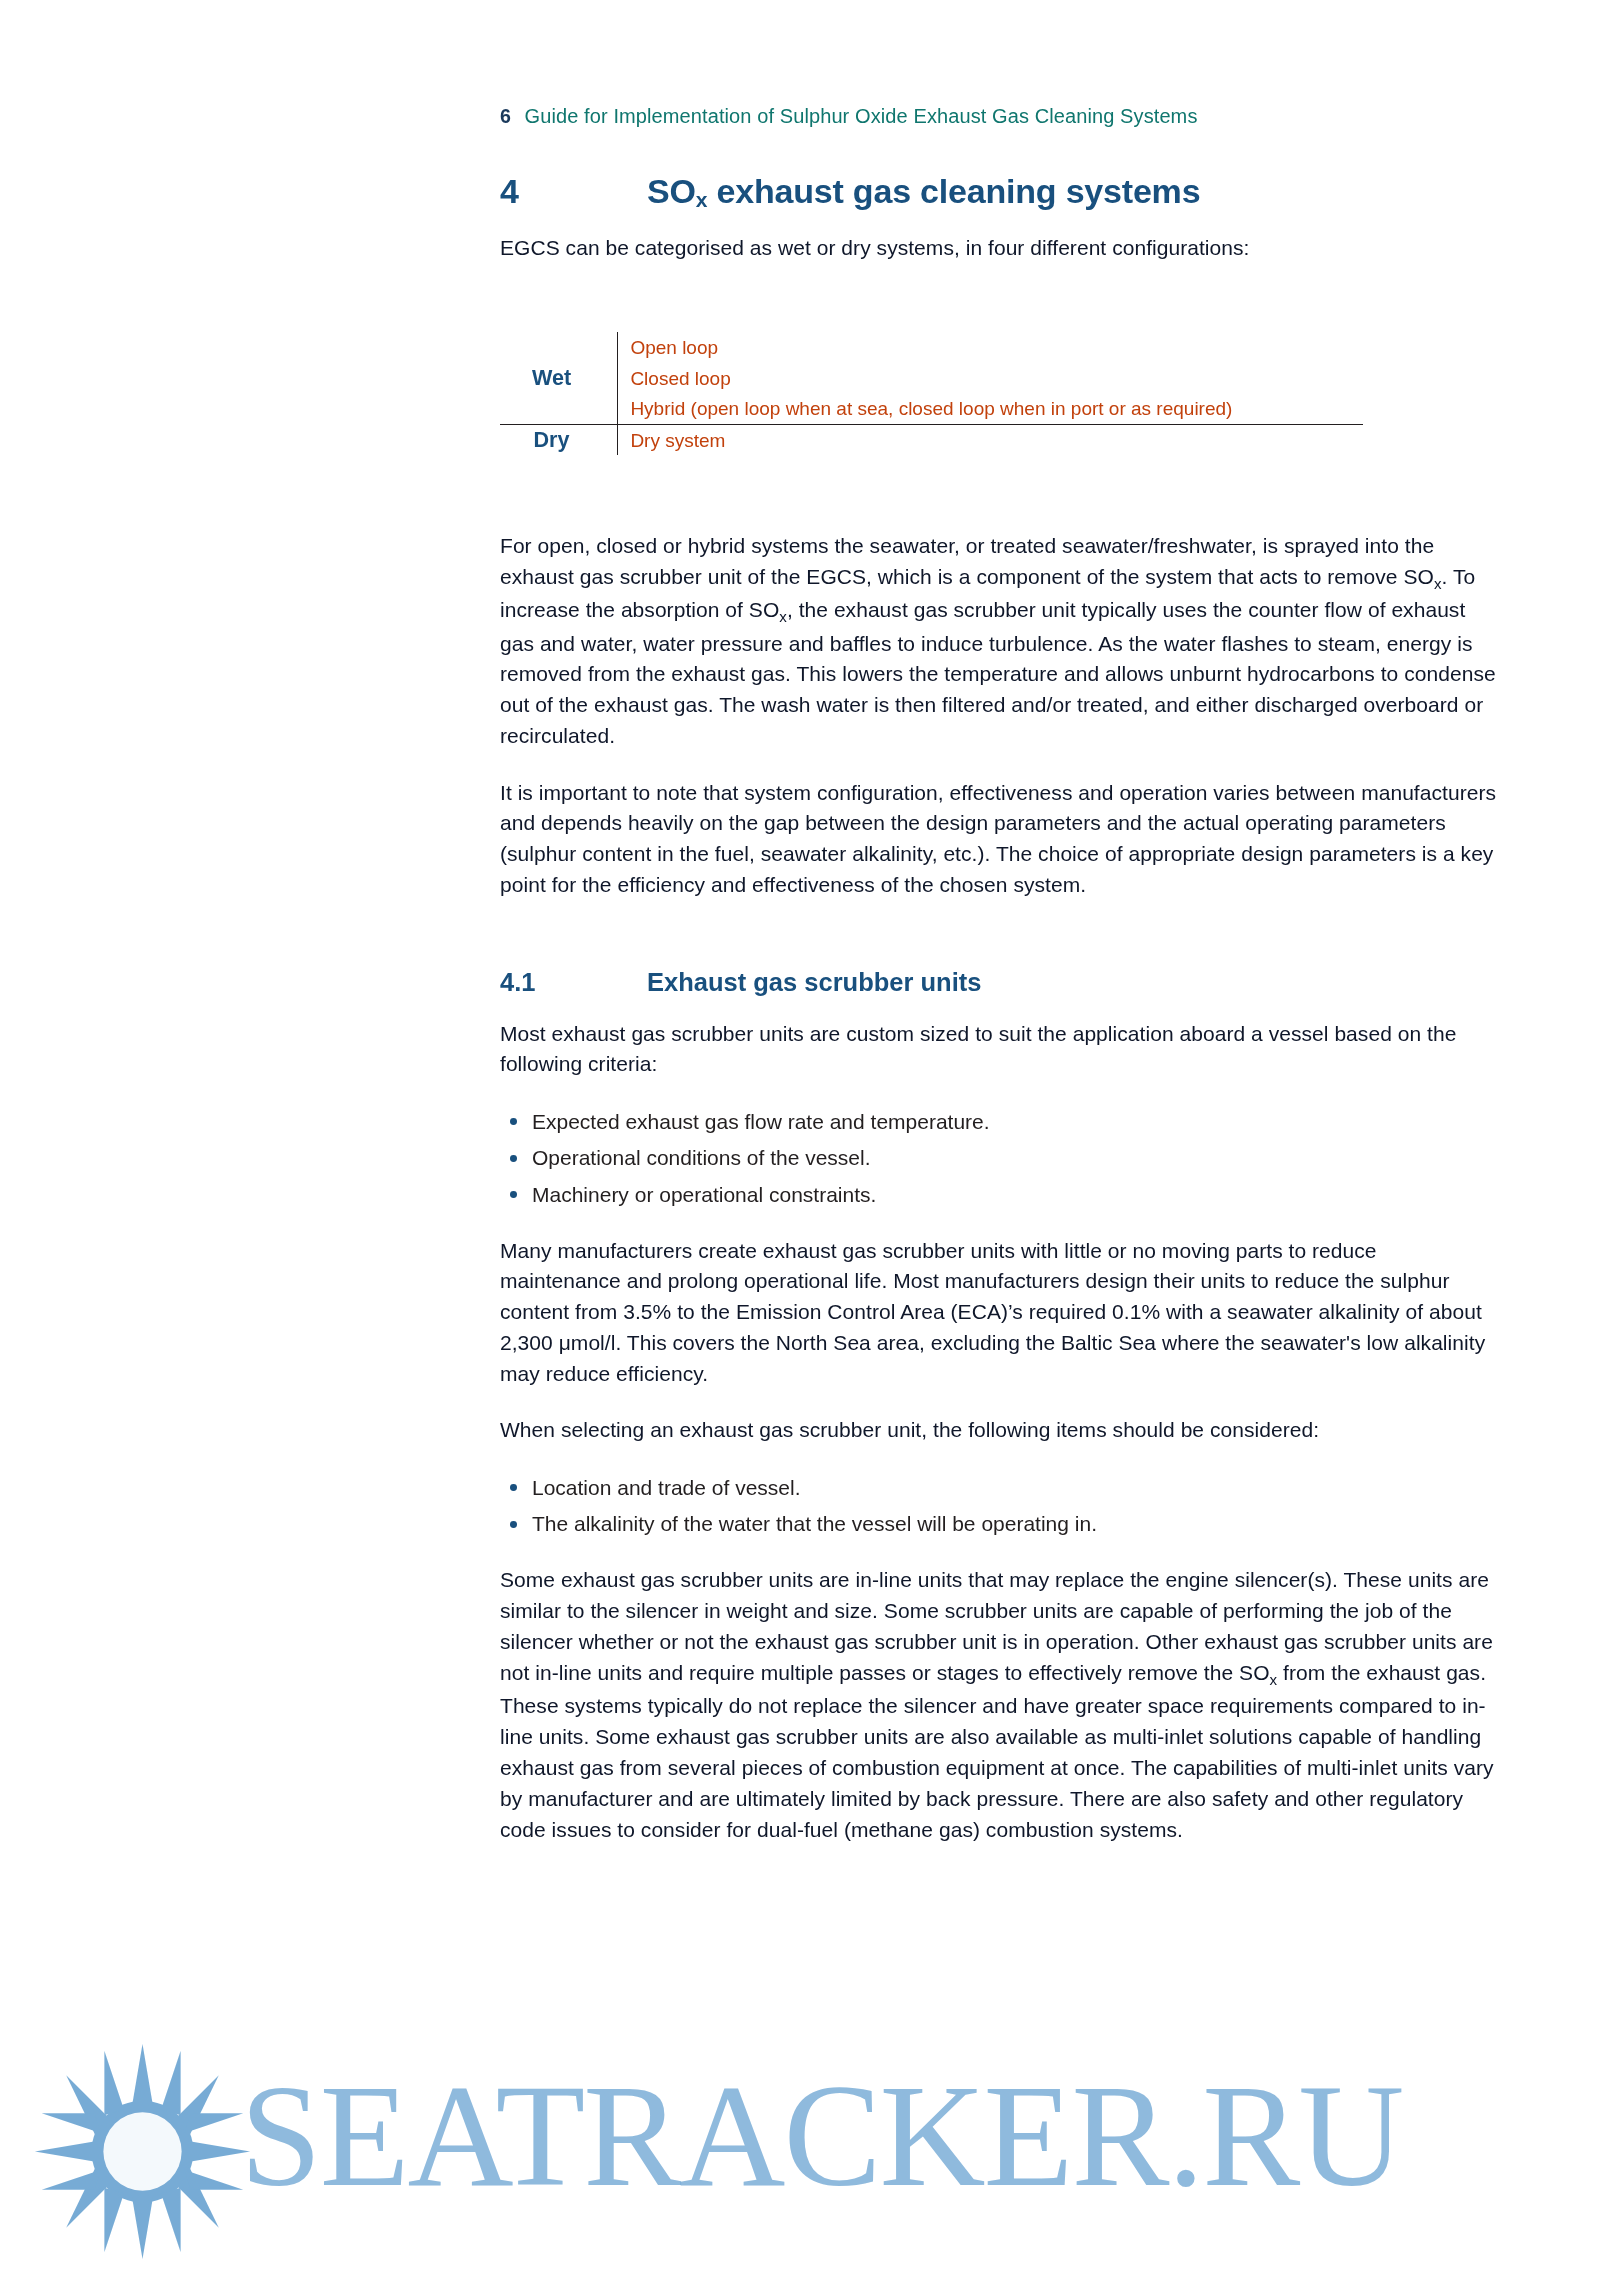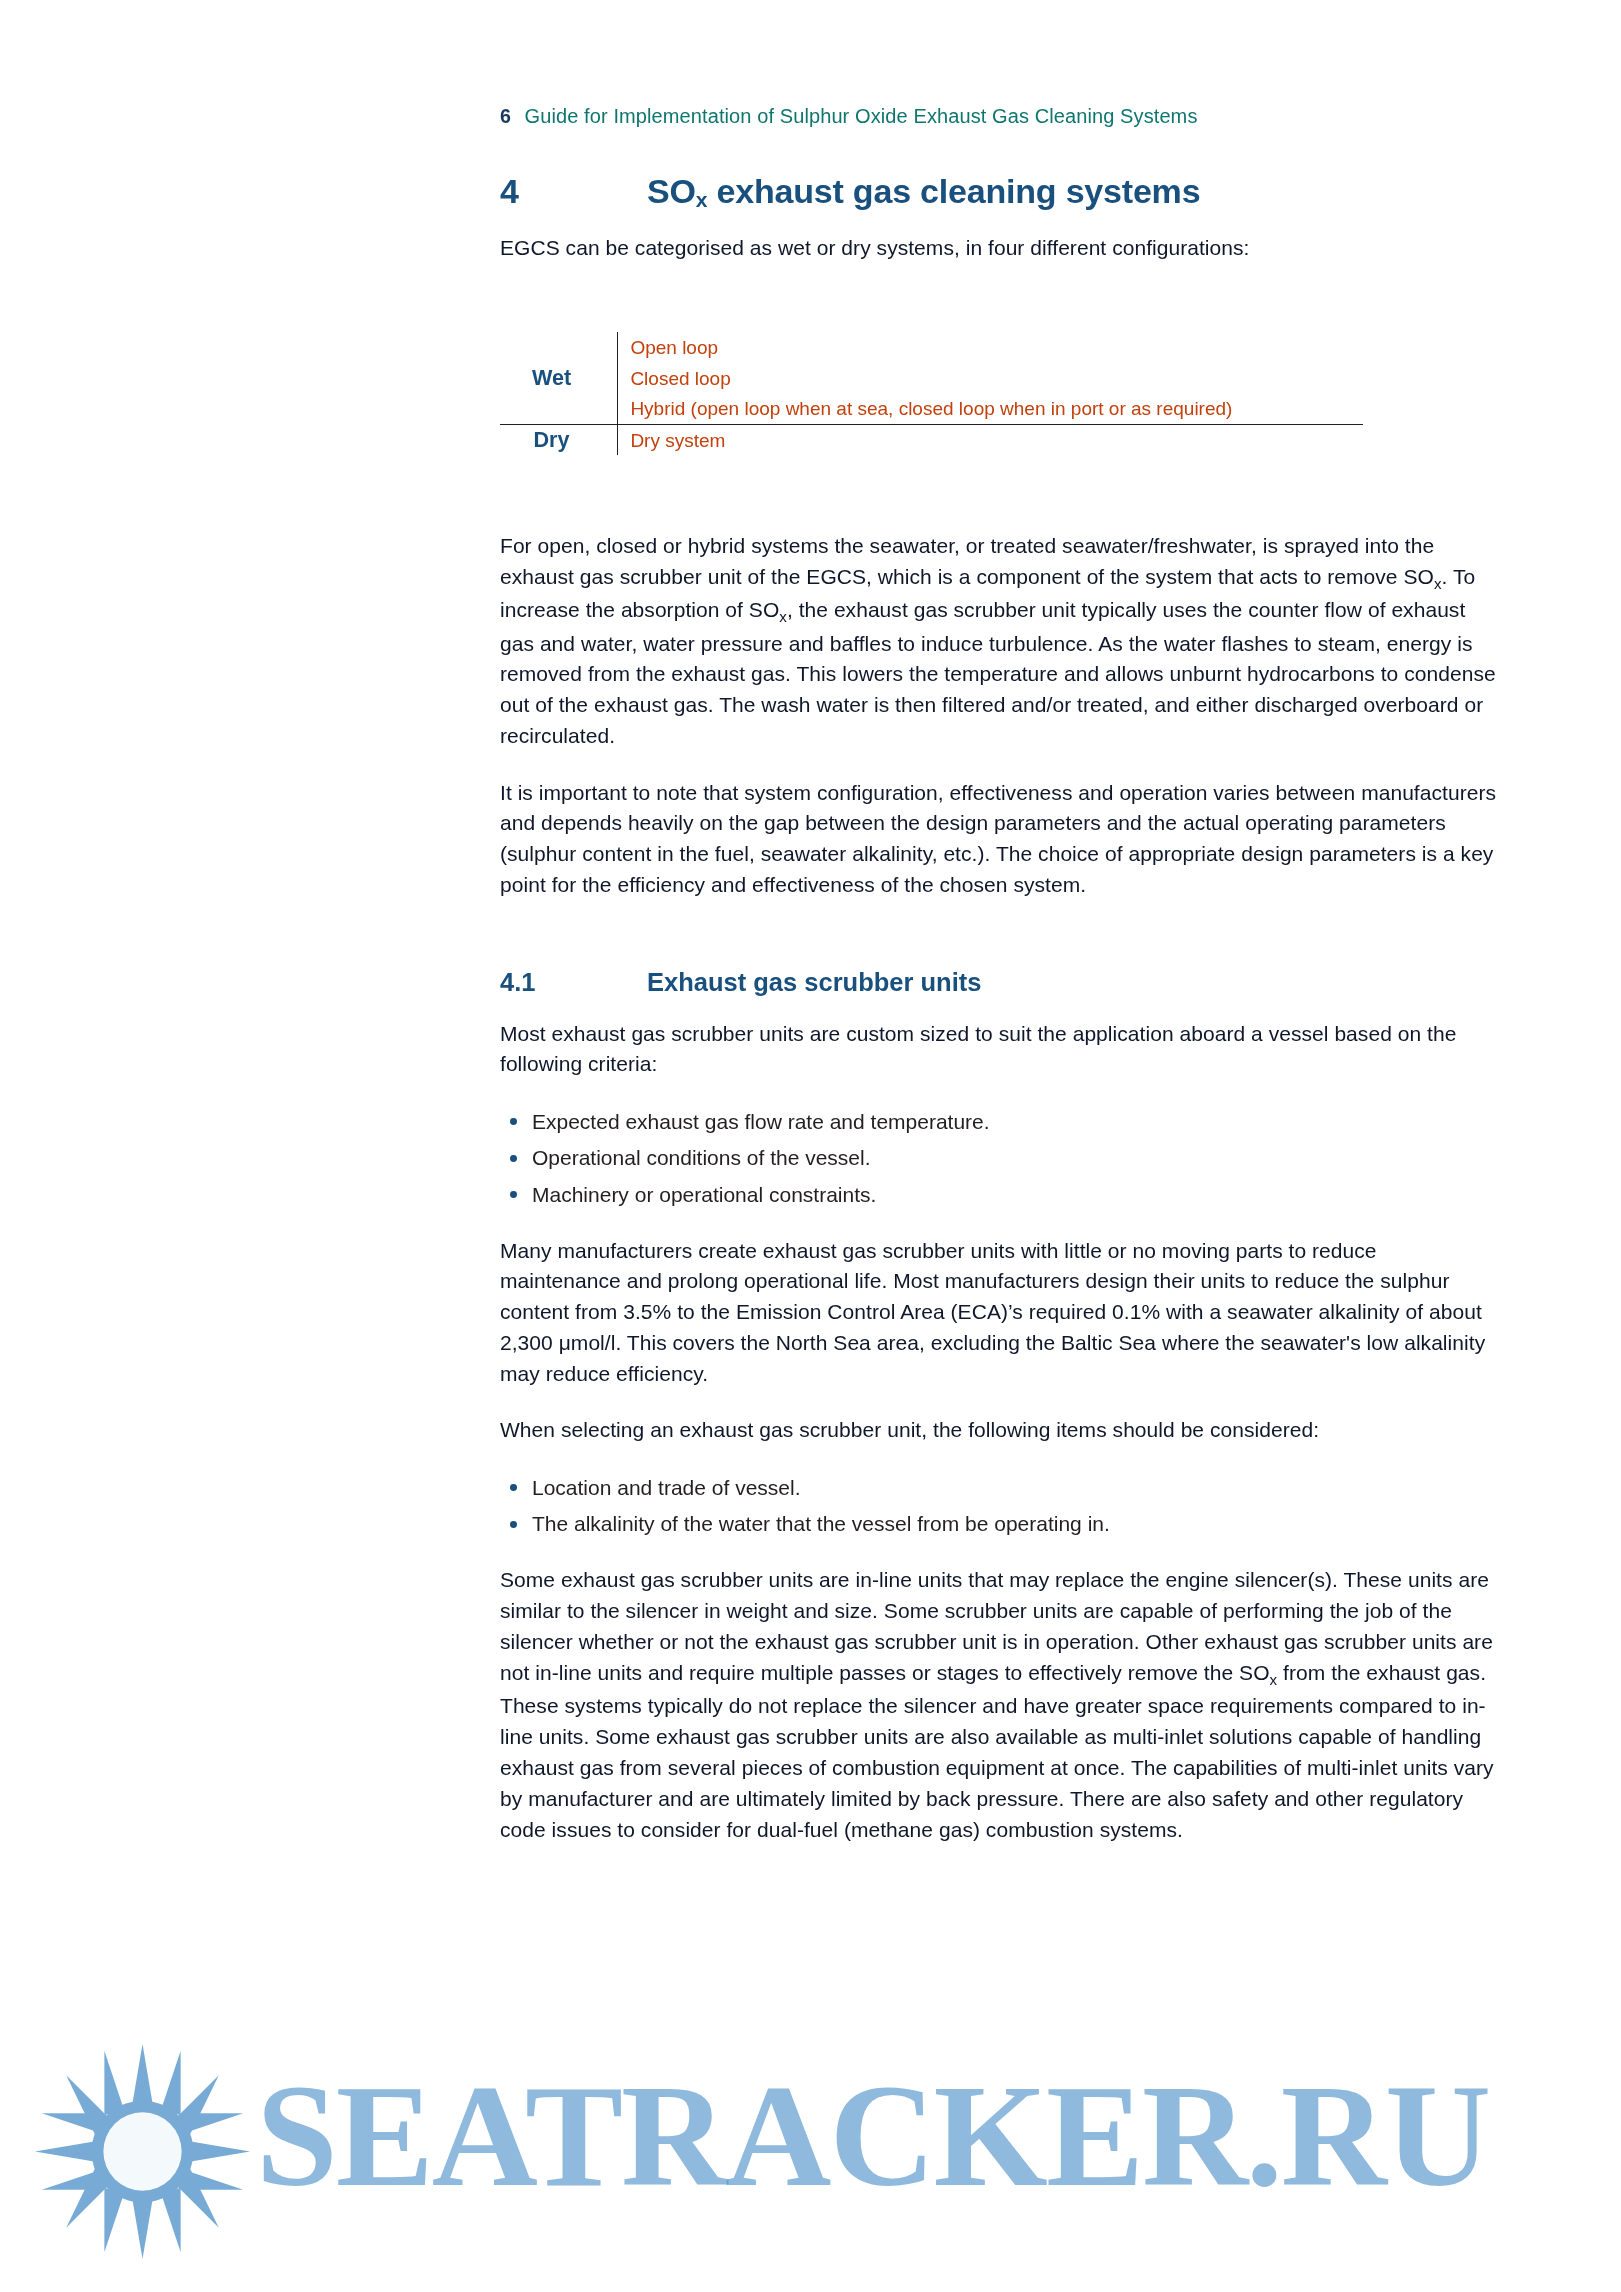--- a/index.html
+++ b/index.html
@@ -161,24 +161,24 @@
   .watermark {
     position: absolute;
     left: 0;
     top: 2000px;
     width: 1621px;
     height: 294px;
     pointer-events: none;
   }
   .wm-text {
     position: absolute;
-    left: 256px;
+    left: 240px;
     top: 51px;
     font-family: "Liberation Serif", serif;
-    font-weight: bold;
+    font-weight: normal;
     font-size: 147px;
     color: rgba(74, 144, 200, 0.62);
     letter-spacing: -2px;
     text-shadow: 2px 2px 0 rgba(255,255,255,0.25);
     white-space: nowrap;
   }
   .wm-sun {
     position: absolute;
     left: 19.6px;
     top: 39px;
@@ -244,21 +244,21 @@
       <li>Expected exhaust gas flow rate and temperature.</li>
       <li>Operational conditions of the vessel.</li>
       <li>Machinery or operational constraints.</li>
     </ul>
 
     <p class="body">Many manufacturers create exhaust gas scrubber units with little or no moving parts to reduce maintenance and prolong operational life. Most manufacturers design their units to reduce the sulphur content from 3.5% to the Emission Control Area (ECA)’s required 0.1% with a seawater alkalinity of about 2,300 μmol/l. This covers the North Sea area, excluding the Baltic Sea where the seawater's low alkalinity may reduce efficiency.</p>
     <p class="body">When selecting an exhaust gas scrubber unit, the following items should be considered:</p>
 
     <ul class="bullets">
       <li>Location and trade of vessel.</li>
-      <li>The alkalinity of the water that the vessel from be operating in.</li>
+      <li>The alkalinity of the water that the vessel will be operating in.</li>
     </ul>
 
     <p class="body">Some exhaust gas scrubber units are in-line units that may replace the engine silencer(s). These units are similar to the silencer in weight and size. Some scrubber units are capable of performing the job of the silencer whether or not the exhaust gas scrubber unit is in operation. Other exhaust gas scrubber units are not in-line units and require multiple passes or stages to effectively remove the SO<span style="font-size:0.72em;vertical-align:sub;">x</span> from the exhaust gas. These systems typically do not replace the silencer and have greater space requirements compared to in-line units. Some exhaust gas scrubber units are also available as multi-inlet solutions capable of handling exhaust gas from several pieces of combustion equipment at once. The capabilities of multi-inlet units vary by manufacturer and are ultimately limited by back pressure. There are also safety and other regulatory code issues to consider for dual-fuel (methane gas) combustion systems.</p>
 
   </div>
 
   <div class="watermark">
     <svg class="wm-sun" viewBox="0 0 250 230">
       <g fill="#4a90c8" opacity="0.75">
         <circle cx="125" cy="115" r="52"></circle>

